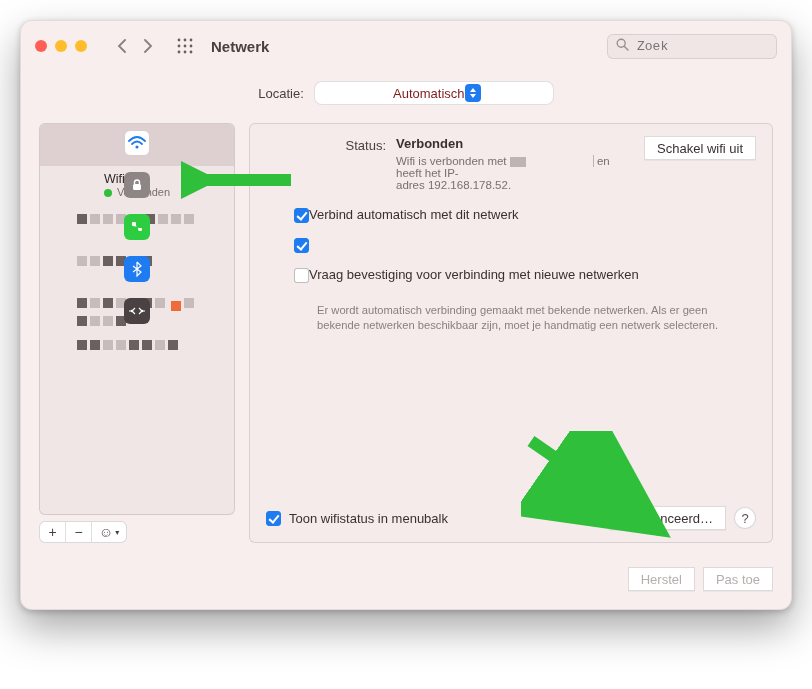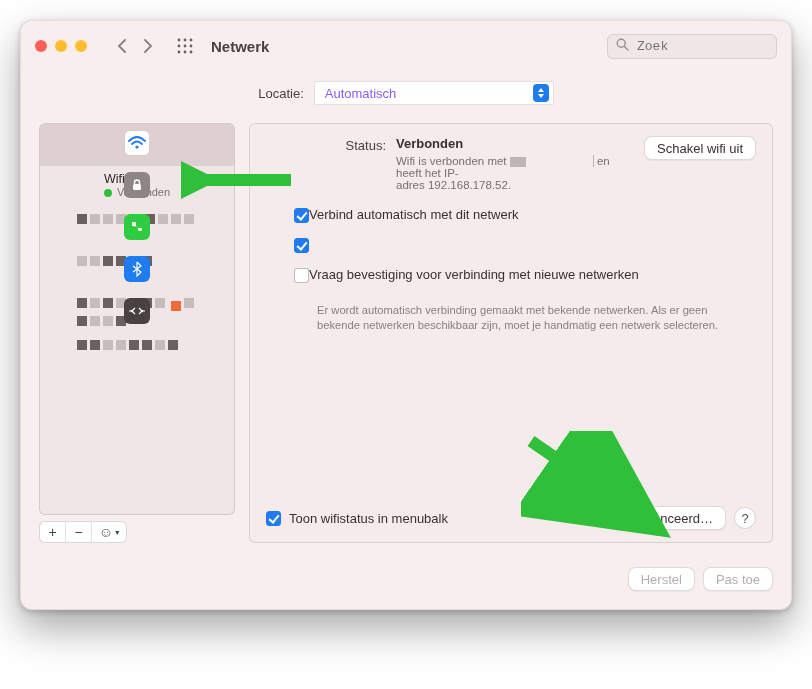--- a/index.html
+++ b/index.html
@@ -60,25 +60,25 @@
   .search-icon { color:#9a8f8f; }
 
   
   .location-row {
     display:flex; align-items:center; justify-content:center;
     gap: 10px;
     padding: 10px 0 18px;
   }
   .location-label { color:#4b4040; font-size:13px; }
   .select {
-    display:flex; align-items:center; justify-content:space-between;
+    display:flex; align-items:center; justify-content:center;
     background:#fff; border:1px solid rgba(0,0,0,0.12);
-    border-radius:2px; padding:3px 4px 3px 10px;
+    border-radius:8px; padding:3px 4px 3px 10px;
     min-width: 240px; height:24px;
-    font-size:13px; color:#8b5cf6;
+    font-size:13px; color:#7f1d1d;
   }
   .select .stepper {
     width:16px; height:18px; background:#1f7cf0; border-radius:4px;
     display:flex; flex-direction:column; align-items:center; justify-content:center;
     gap:0px;
   }
   .select .stepper span{
     display:block;width:0;height:0;border-left:3px solid transparent;border-right:3px solid transparent;
   }
   .select .stepper .up{border-bottom:4px solid #fff;margin-bottom:1px;}
@@ -151,21 +151,21 @@
     height: 420px;
     display:flex; flex-direction:column;
     position:relative;
   }
   .row { display:flex; align-items:flex-start; gap:10px; margin-bottom:8px;}
   .label-col { width:120px; min-width:120px; text-align:right; color:#4b4040; font-size:13px; padding-top:2px;}
   .val-col { flex:1; font-size:13px; color:#3a3030;}
   .status-bold { font-weight:600; }
   .sub { font-size:11.5px; color:#7a6f6f; margin-top:4px; max-width:280px;}
   .btn {
-    background:#fff; border:1px solid rgba(0,0,0,0.14); border-radius:8px;
+    background:#fff; border:1px solid rgba(0,0,0,0.14); border-radius:0;
     padding:0 12px; font-size:13px; color:#3a3030; height:24px;
     box-shadow: 0 1px 0 rgba(0,0,0,0.04);
     display:inline-flex; align-items:center; white-space:nowrap;
   }
   .btn.disabled { color:#b7adad; }
   .netname-select { width: 300px; }
 
   .check-row { display:flex; align-items:flex-start; gap:0; margin:8px 0 0 0; padding-left:28px;}
   .checkbox {
     width:15px;height:15px;border-radius:3px;border:1px solid rgba(0,0,0,0.25);

